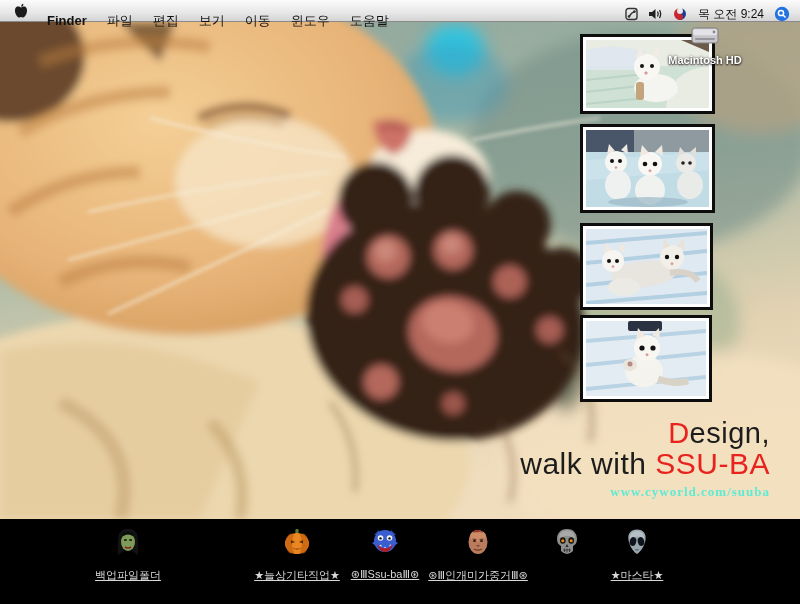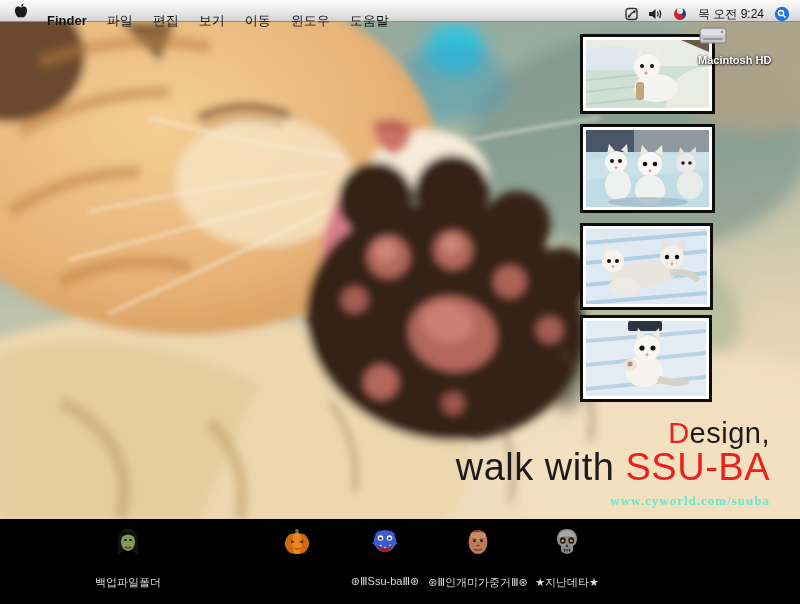--- a/index.html
+++ b/index.html
@@ -30,39 +30,40 @@
     position:absolute;background:#fff;border:3px solid #0d0d0d;
     padding:3px;box-sizing:border-box;
   }
   .photo svg{display:block;}
   
   #caption{
     position:absolute;right:30px;top:418px;text-align:right;line-height:1.04;
     color:#1c1c1c;letter-spacing:0.5px;
   }
   #caption .line1{font-size:29px;font-weight:500;}
-  #caption .line2{font-size:38px;font-weight:500;}
+  #caption .line2{font-size:30px;font-weight:500;}
   #caption .accent{color:var(--accent,#e8231d);}
   #caption .url{
     font-family:"Liberation Serif","DejaVu Serif",serif;
     font-size:13px;color:#5eead4;margin-top:6px;letter-spacing:1px;font-weight:bold;
   }
   
-  #machd{position:absolute;left:698px;top:25px;width:86px;cursor:default;}
+  #machd{position:absolute;left:662px;top:25px;width:86px;text-align:center;cursor:default;}
   #machd .hd-label{
     margin-top:3px;font-size:11px;font-weight:bold;color:#fff;
     text-shadow:0 1px 2px rgba(0,0,0,.9), 0 0 3px rgba(0,0,0,.7);
   }
   
   #dock{position:absolute;left:0;top:519px;width:800px;height:85px;background:#000;}
   .dock-item{position:absolute;width:130px;text-align:center;cursor:default;}
   .dock-item .d-icon{display:inline-block;height:30px;}
   .dock-item .d-label{
-    margin-top:14px;font-size:11px;color:#d8d8d8;white-space:nowrap;
+    margin-top:7px;font-size:11px;color:#d8d8d8;white-space:nowrap;
     text-shadow:0 1px 1px #000;
+    text-decoration:underline;
   }
 </style>
 </head>
 <body>
 
 <div id="screen">
 
   <div id="wallpaper">
     <svg width="800" height="497" viewBox="0 0 800 497" preserveAspectRatio="none">
       <defs>
@@ -372,20 +373,21 @@
           <rect x="13.4" y="2" width="3.2" height="5" rx="1.2" fill="#5c7a2c"></rect>
           <ellipse cx="15" cy="16.5" rx="12" ry="10.5" fill="#e07a18"></ellipse>
           <ellipse cx="9" cy="16.5" rx="5" ry="10" fill="#c86410" opacity="0.7"></ellipse>
           <ellipse cx="21" cy="16.5" rx="5" ry="10" fill="#c86410" opacity="0.7"></ellipse>
           <ellipse cx="15" cy="16.5" rx="5" ry="10.5" fill="#ef8c24" opacity="0.8"></ellipse>
           <path d="M9,13 L13,15 L9,16.5 Z" fill="#5a2c04"></path>
           <path d="M21,13 L17,15 L21,16.5 Z" fill="#5a2c04"></path>
           <path d="M9,20 Q15,25 21,20 Q18,22.5 15,21.5 Q12,22.5 9,20 Z" fill="#5a2c04"></path>
         </svg>
       </span>
+      <div class="d-label">★늘상기타직업★</div>
     </div>
 
     <div class="dock-item" style="left:413px;top:8px;">
       <span class="d-icon">
         <svg width="30" height="30" viewBox="0 0 30 30">
           <ellipse cx="15" cy="15" rx="9.5" ry="12" fill="#b97b5c"></ellipse>
           <ellipse cx="15" cy="9" rx="8" ry="5.5" fill="#cb8c68"></ellipse>
           <path d="M10,5 Q15,3 20,5" stroke="#8c4838" stroke-width="1.5" fill="none"></path>
           <ellipse cx="11.5" cy="14" rx="1.5" ry="1" fill="#2a1810"></ellipse>
           <ellipse cx="18.5" cy="14" rx="1.5" ry="1" fill="#2a1810"></ellipse>
@@ -423,18 +425,29 @@
           <path d="M15,2 C22,2 25,7 25,12 C25,16 23,18 21,19 L21,24 Q18,27 15,27 Q12,27 9,24 L9,19 C7,18 5,16 5,12 C5,7 8,2 15,2 Z" fill="#8e8e8e"></path>
           <path d="M15,3.5 C20,3.5 23,7 23,11 C20,9.5 17,9 15,9 C13,9 10,9.5 7,11 C7,7 10,3.5 15,3.5 Z" fill="#a8a8a8"></path>
           <ellipse cx="10.8" cy="13.5" rx="2.8" ry="3.2" fill="#1a1208"></ellipse>
           <ellipse cx="19.2" cy="13.5" rx="2.8" ry="3.2" fill="#1a1208"></ellipse>
           <circle cx="10.8" cy="13.8" r="1.5" fill="#e8901c"></circle>
           <circle cx="19.2" cy="13.8" r="1.5" fill="#e8901c"></circle>
           <path d="M15,17 L13.4,20 L16.6,20 Z" fill="#2a2a2a"></path>
           <path d="M11,23 L19,23 M12.5,21.5 L12.5,25 M15,21.5 L15,25.5 M17.5,21.5 L17.5,25" stroke="#3c3c3c" stroke-width="1"></path>
         </svg>
       </span>
-      <div class="d-label">★지난데타★</div>
-    </div>
-
+    </div>
+
+    <div class="dock-item" style="left:572px;top:8px;">
+      <span class="d-icon">
+        <svg width="30" height="30" viewBox="0 0 30 30">
+          <path d="M15,2.5 C21.5,2.5 24.5,7 23.5,13 C22.6,18.5 19,24.5 15,27 C11,24.5 7.4,18.5 6.5,13 C5.5,7 8.5,2.5 15,2.5 Z" fill="#9aa6ae"></path>
+          <path d="M15,4 C20,4 22.8,8 22,12 C21,10.5 18,9.5 15,9.5 C12,9.5 9,10.5 8,12 C7.2,8 10,4 15,4 Z" fill="#bcc6cc" opacity="0.8"></path>
+          <ellipse cx="11" cy="14.5" rx="3.2" ry="4.4" fill="#10141a" transform="rotate(16 11 14.5)"></ellipse>
+          <ellipse cx="19" cy="14.5" rx="3.2" ry="4.4" fill="#10141a" transform="rotate(-16 19 14.5)"></ellipse>
+          <path d="M13.5,22.5 Q15,23.5 16.5,22.5" stroke="#4c565c" stroke-width="1.2" fill="none"></path>
+        </svg>
+      </span>
+      <div class="d-label">★마스타★</div>
+    </div>
 
   </div>
 </div>
 
 </body></html>

